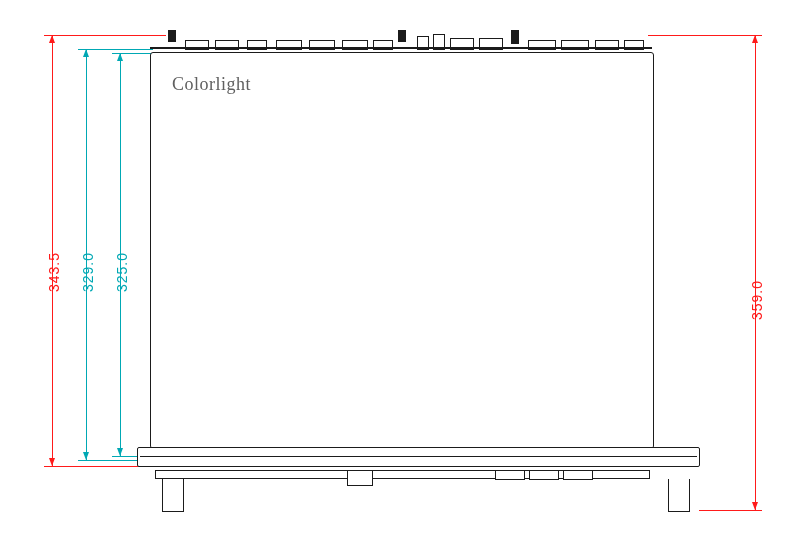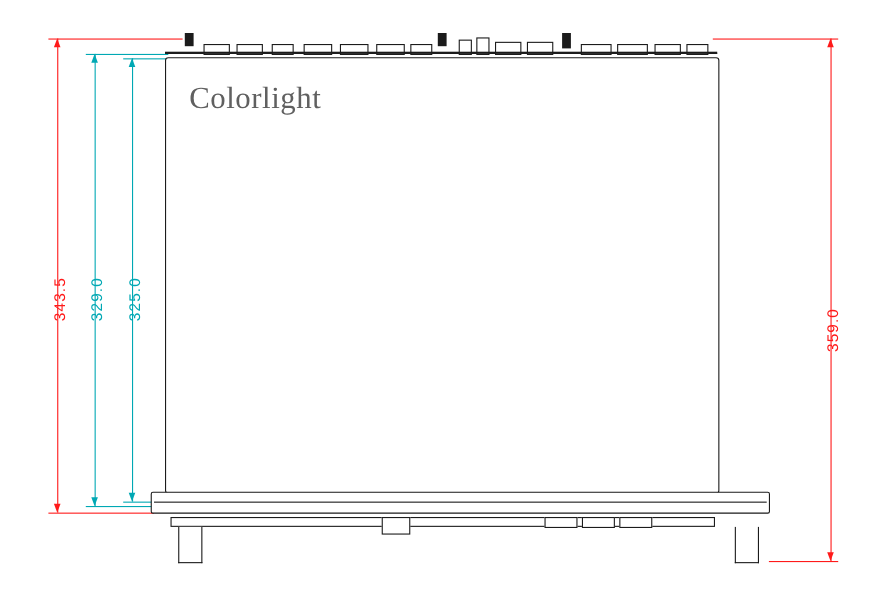--- a/index.html
+++ b/index.html
@@ -56,21 +56,21 @@
     position: absolute;
     border: 1.5px solid #1b1b1b;
     background: #ffffff;
     border-radius: 3px;
   }
 
   
   .brand {
     position: absolute;
     font-family: Georgia, 'Times New Roman', serif;
-    font-size: 28px;
+    font-size: 18px;
     color: #606060;
     font-weight: 500;
     letter-spacing: 0.5px;
   }
 
   
   .port  { position:absolute; border:1px solid #1b1b1b; background:#ffffff; }
   .chip  { position:absolute; background:#1b1b1b; }
   .thin  { position:absolute; background:#1b1b1b; height:2px; }
 

